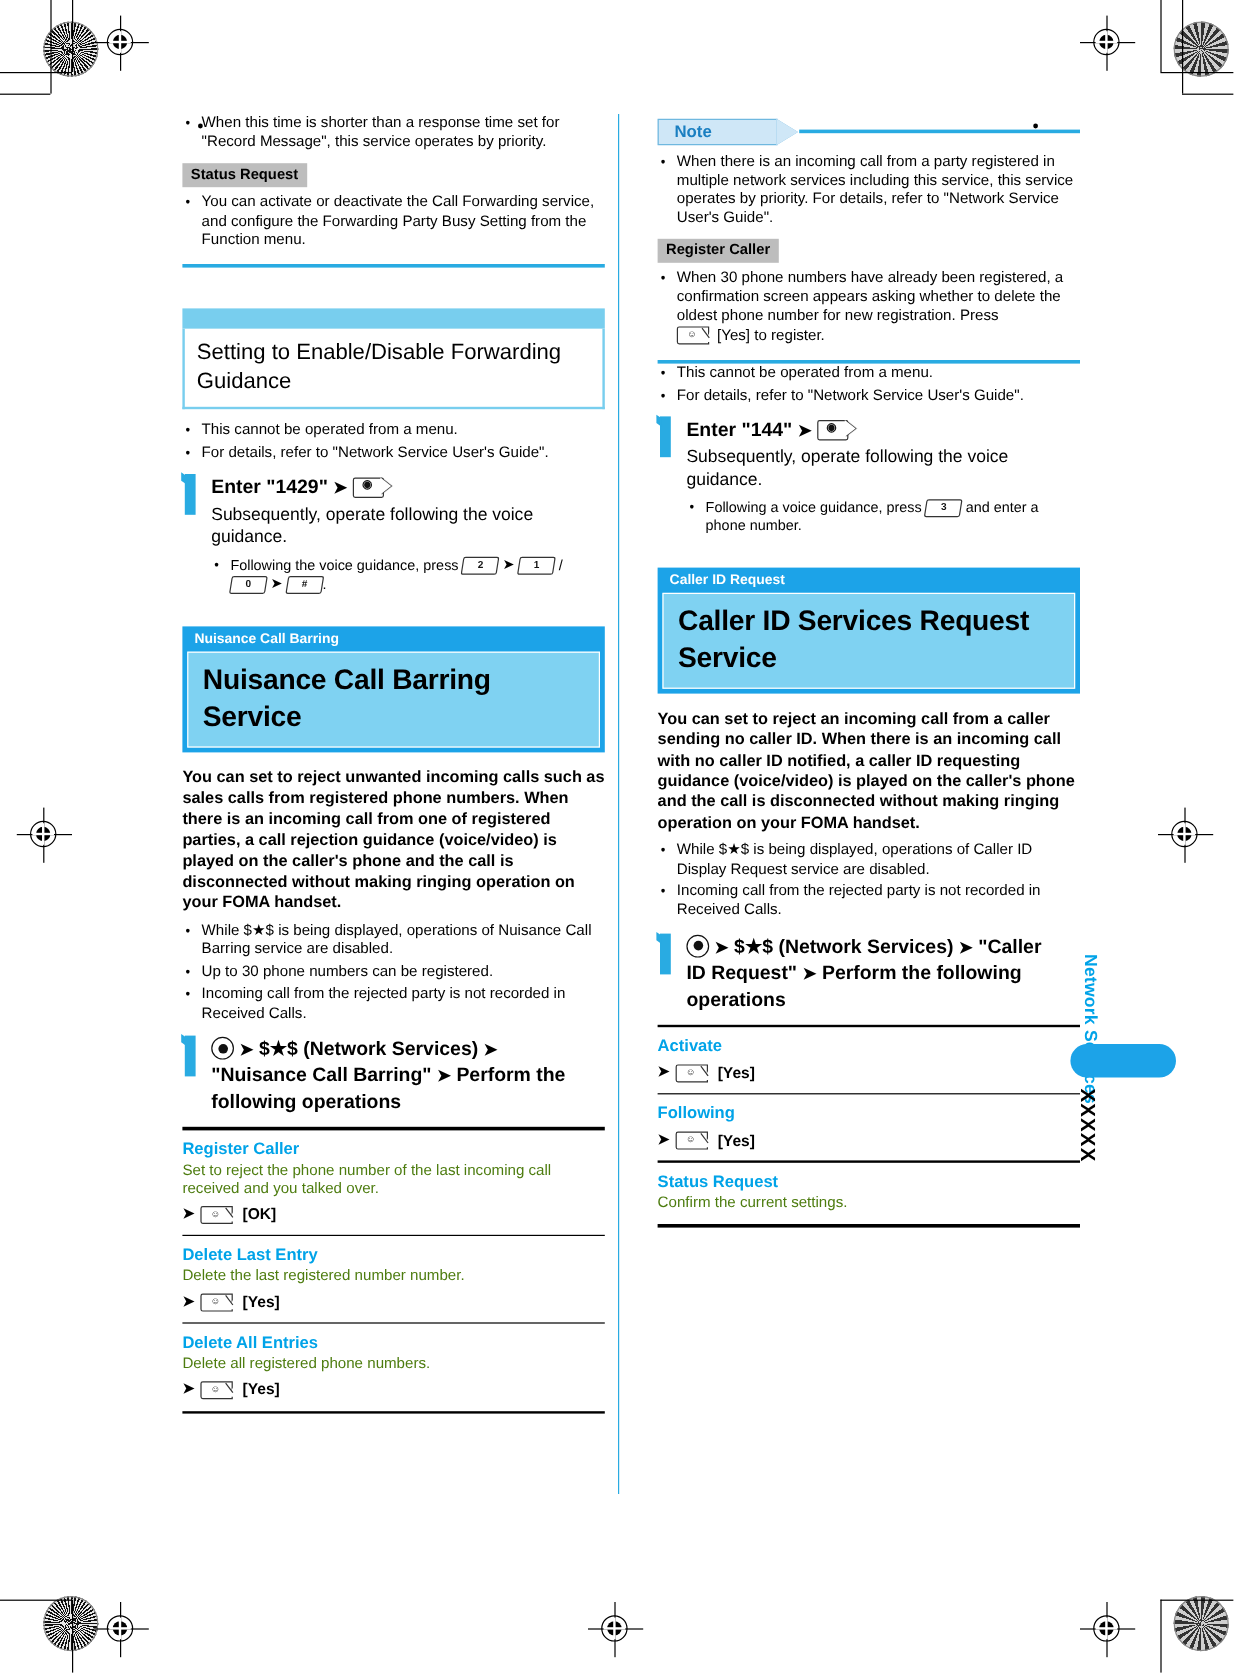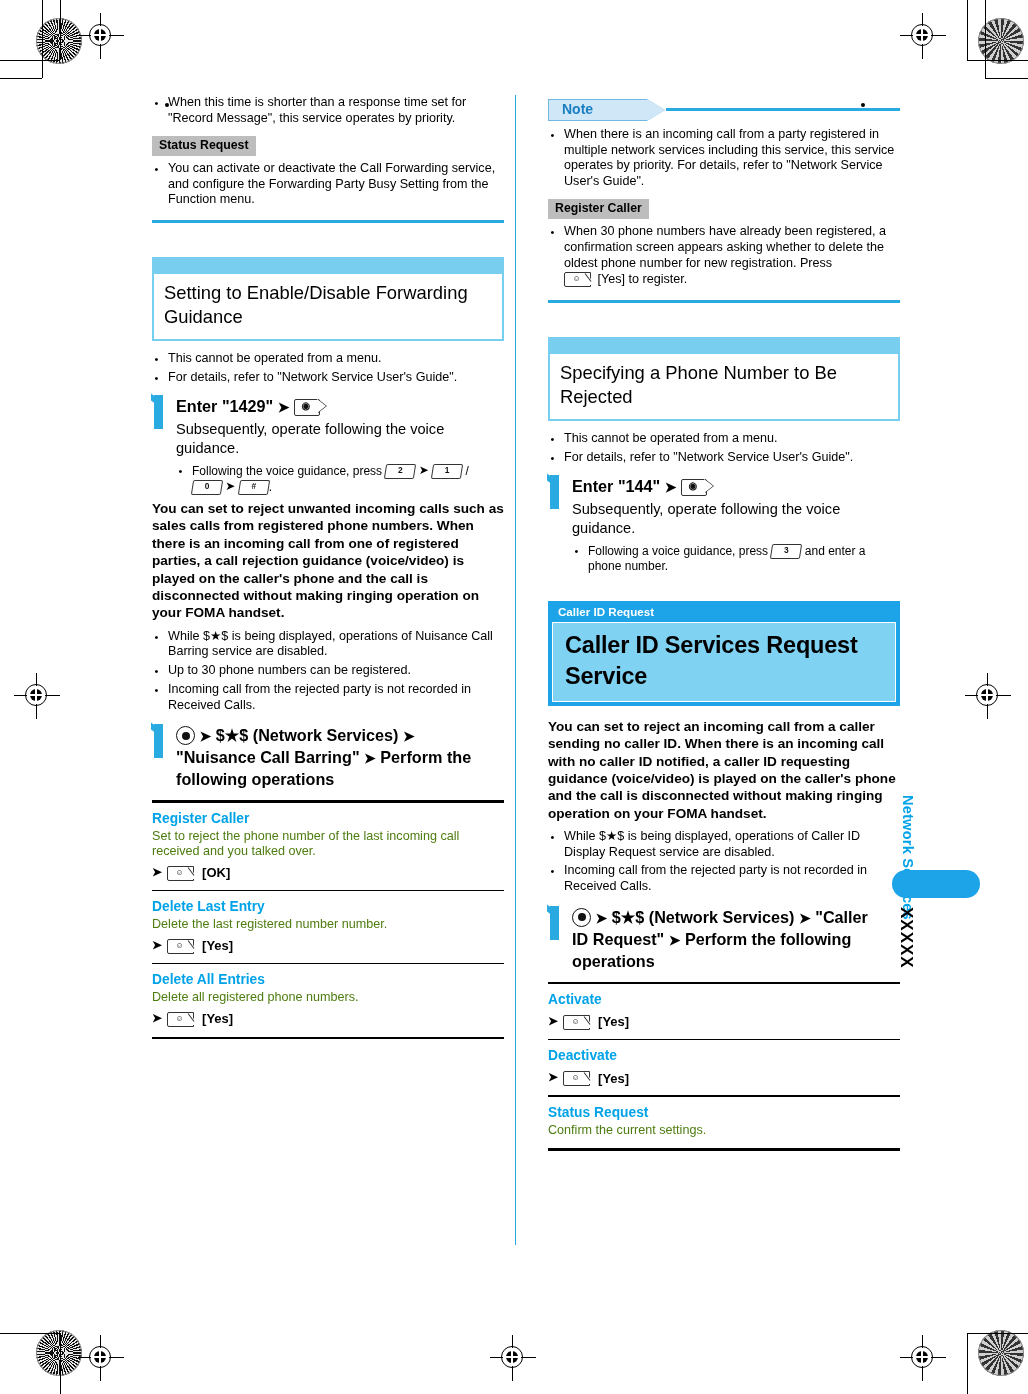--- a/index.html
+++ b/index.html
@@ -265,20 +265,26 @@
             <span>/</span>
             <br>
             <span class="keysk"><i></i><b>0</b></span>
             <span class="arw">➤</span>
             <span class="keysk"><i></i><b>#</b></span><span>.</span>
           </span>
         </div>
       </div>
     </div>
 
+    <div class="servicehead">
+      <div class="lbl">Nuisance Call Barring</div>
+      <div class="inner">
+        <div class="t">Nuisance Call Barring Service</div>
+      </div>
+    </div>
 
     <div class="lead">You can set to reject unwanted incoming calls such as sales calls from registered phone numbers. When there is an incoming call from one of registered parties, a call rejection guidance (voice/video) is played on the caller's phone and the call is disconnected without making ringing operation on your FOMA handset.</div>
 
     <div class="bul">
       <span class="mk">•</span>
       <span class="tx">While $★$ is being displayed, operations of Nuisance Call Barring service are disabled.</span>
     </div>
     <div class="bul">
       <span class="mk">•</span>
       <span class="tx">Up to 30 phone numbers can be registered.</span>
@@ -380,26 +386,20 @@
       <span class="tx">
         <span>When 30 phone numbers have already been registered, a confirmation screen appears asking whether to delete the oldest phone number for new registration. Press</span>
         <br>
         <span class="keyfn"><i></i><b>☺</b><u></u><s></s></span>
         <span>[Yes]  to register.</span>
       </span>
     </div>
 
     <div class="bluerule"></div>
 
-    <div class="sectionhead">
-      <div class="band"></div>
-      <div class="box">
-        <div class="t">Specifying a Phone Number to Be Rejected</div>
-      </div>
-    </div>
 
     <div class="bul">
       <span class="mk">•</span>
       <span class="tx">This cannot be operated from a menu.</span>
     </div>
     <div class="bul">
       <span class="mk">•</span>
       <span class="tx">For details, refer to "Network Service User's Guide".</span>
     </div>
 
@@ -474,21 +474,21 @@
             <b>☺</b>
             <u></u>
             <s></s>
           </span>
         <span>[Yes]</span>
       </div>
     </div>
 
     <div class="thinrule"></div>
     <div>
-      <div class="subhead">Deactivate</div>
+      <div class="subhead">Following</div>
       <div class="oprow">
         <span class="arw">➤</span>
         <span class="keyfn">
             <i></i>
             <b>☺</b>
             <u></u>
             <s></s>
           </span>
         <span>[Yes]</span>
       </div>

